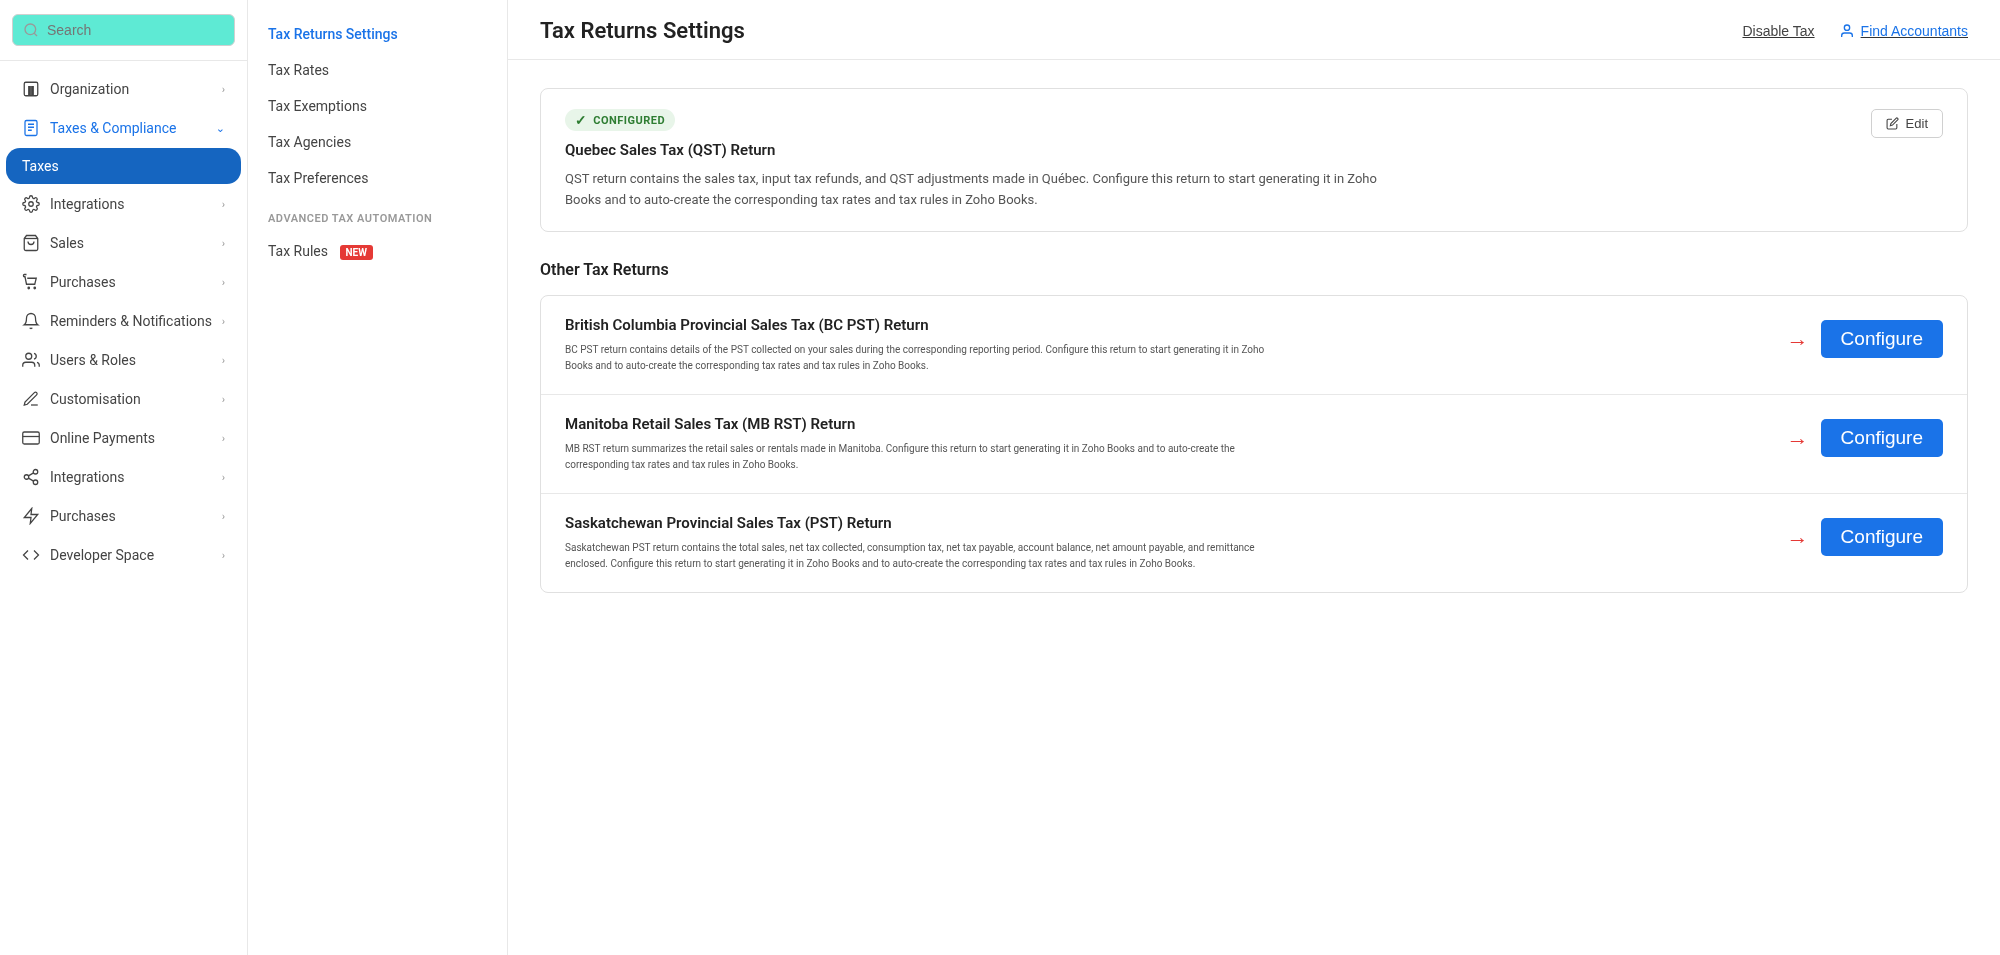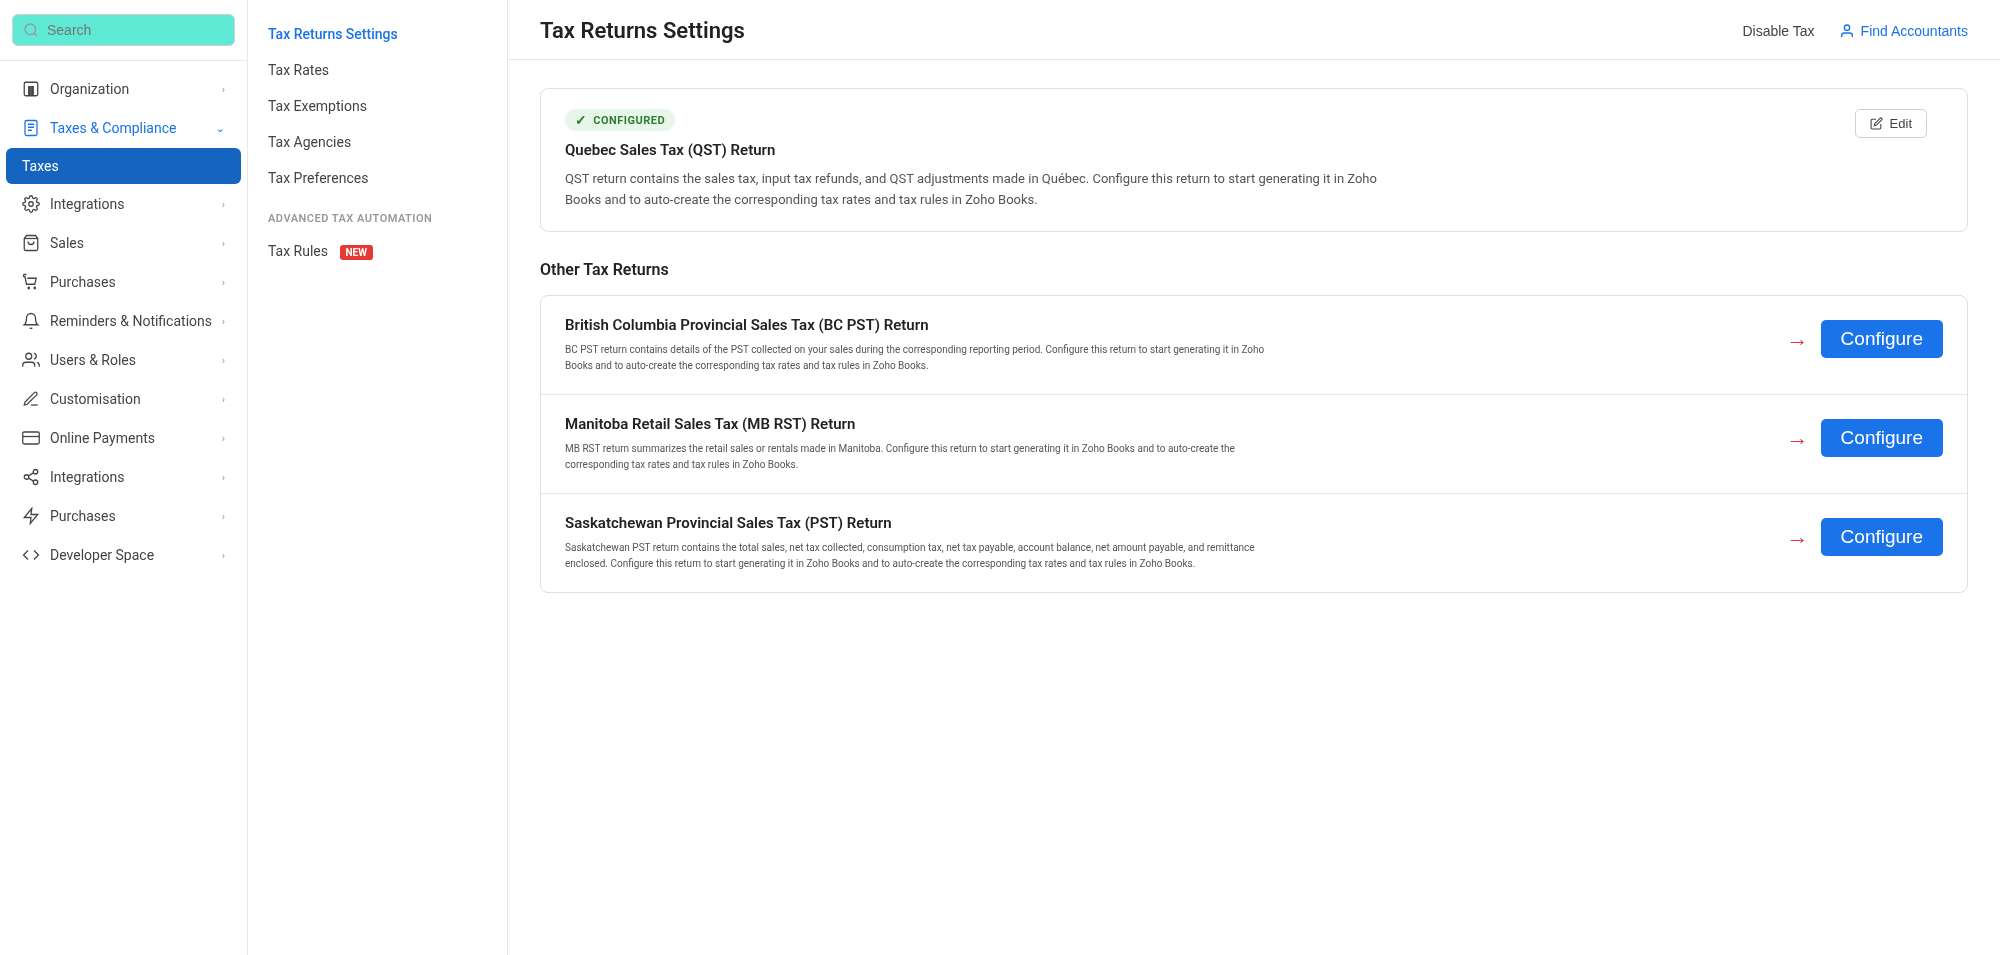--- a/index.html
+++ b/index.html
@@ -35,21 +35,21 @@
     }
     .nav-list { list-style: none; padding: 8px 0; }
     .nav-item {
       display: flex; align-items: center; justify-content: space-between;
       padding: 10px 16px;
       cursor: pointer;
       border-radius: 4px;
       margin: 1px 6px;
       color: #444;
     }
-    .nav-item.active { background: #1565c0; color: #fff; border-radius: 6px; }
+    .nav-item.active { background: #1565c0; color: #fff; border-radius: 14px; }
     .nav-item.parent-active { color: #1a73e8; }
     .nav-item-left { display: flex; align-items: center; gap: 10px; }
     .nav-icon { width: 18px; height: 18px; flex-shrink: 0; }
     .nav-chevron { font-size: 11px; color: #999; }
     .nav-item.parent-active .nav-chevron { color: #1a73e8; }
 
     
     .middle-panel {
       width: 260px;
       min-width: 260px;
@@ -95,21 +95,21 @@
       flex-direction: column;
     }
     .main-header {
       display: flex;
       align-items: center;
       justify-content: space-between;
       padding: 18px 32px 16px;
       border-bottom: 1px solid #e8e8e8;
     }
     .main-title { font-size: 22px; font-weight: 600; color: #222; }
-    .header-actions { display: flex; align-items: center; gap: 24px; }
+    .header-actions { display: flex; align-items: center; gap: 24px; text-decoration: underline; }
     .disable-tax-btn {
       color: #444; font-size: 14px; cursor: pointer; background: none; border: none;
     }
     .find-accountants-btn {
       display: flex; align-items: center; gap: 6px;
       color: #1a73e8; font-size: 14px; cursor: pointer; background: none; border: none; font-weight: 500;
     }
 
     .content-body { padding: 28px 32px; }
 
@@ -125,21 +125,21 @@
       display: inline-flex; align-items: center; gap: 6px;
       background: #e8f5e9; color: #2e7d32;
       font-size: 11px; font-weight: 700; padding: 3px 10px;
       border-radius: 12px; margin-bottom: 10px;
       text-transform: uppercase; letter-spacing: 0.5px;
     }
     .configured-badge-dot { color: #2e7d32; font-size: 14px; }
     .card-title { font-size: 15px; font-weight: 600; color: #222; margin-bottom: 10px; }
     .card-desc { font-size: 13px; color: #555; line-height: 1.6; max-width: 820px; }
     .edit-btn {
-      position: absolute; top: 20px; right: 40px;
+      position: absolute; top: 20px; right: 24px;
       display: flex; align-items: center; gap: 7px;
       border: 1px solid #d0d0d0; background: #fff; color: #444;
       font-size: 13px; padding: 6px 14px; border-radius: 5px; cursor: pointer;
     }
 
     
     .section-title { font-size: 16px; font-weight: 600; color: #222; margin-bottom: 16px; }
     .tax-returns-list { border: 1px solid #e0e0e0; border-radius: 8px; overflow: hidden; }
     .tax-return-item {
       padding: 20px 24px;

